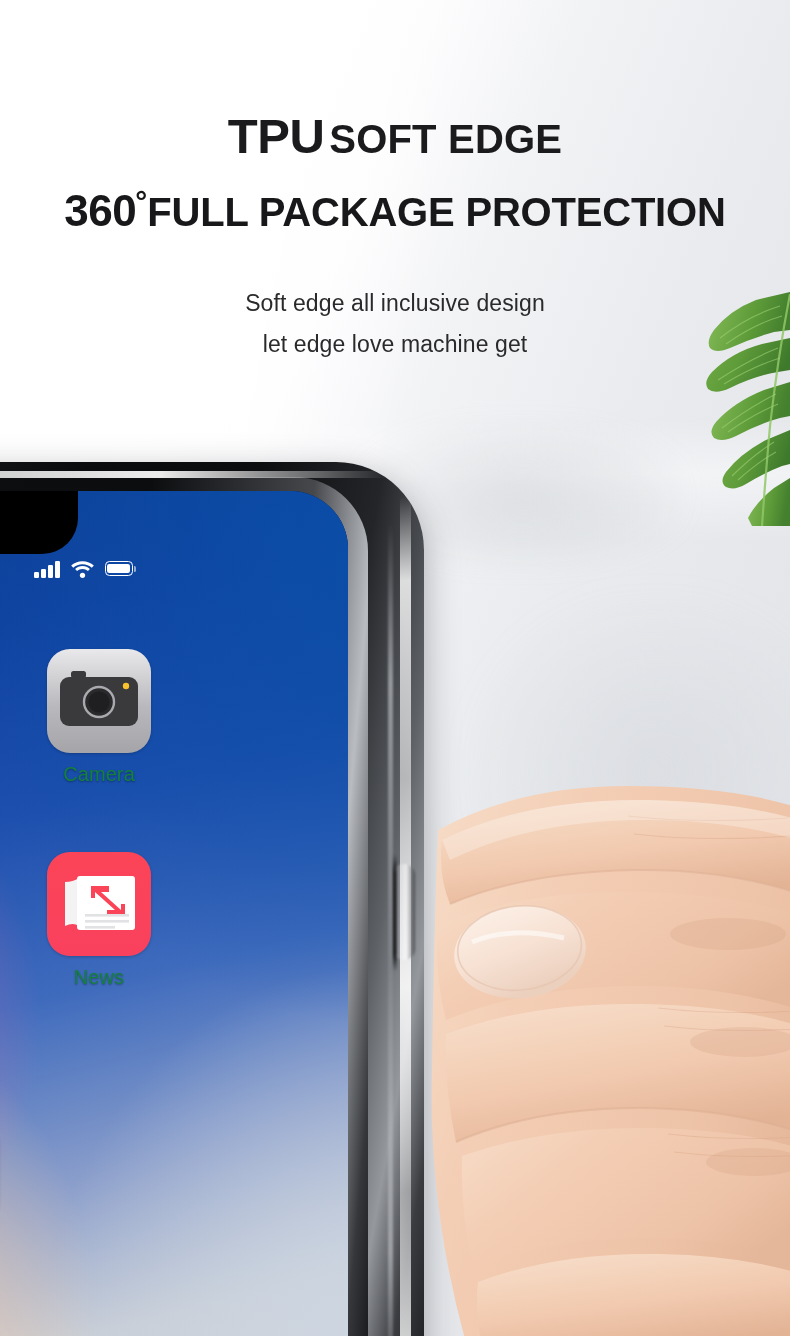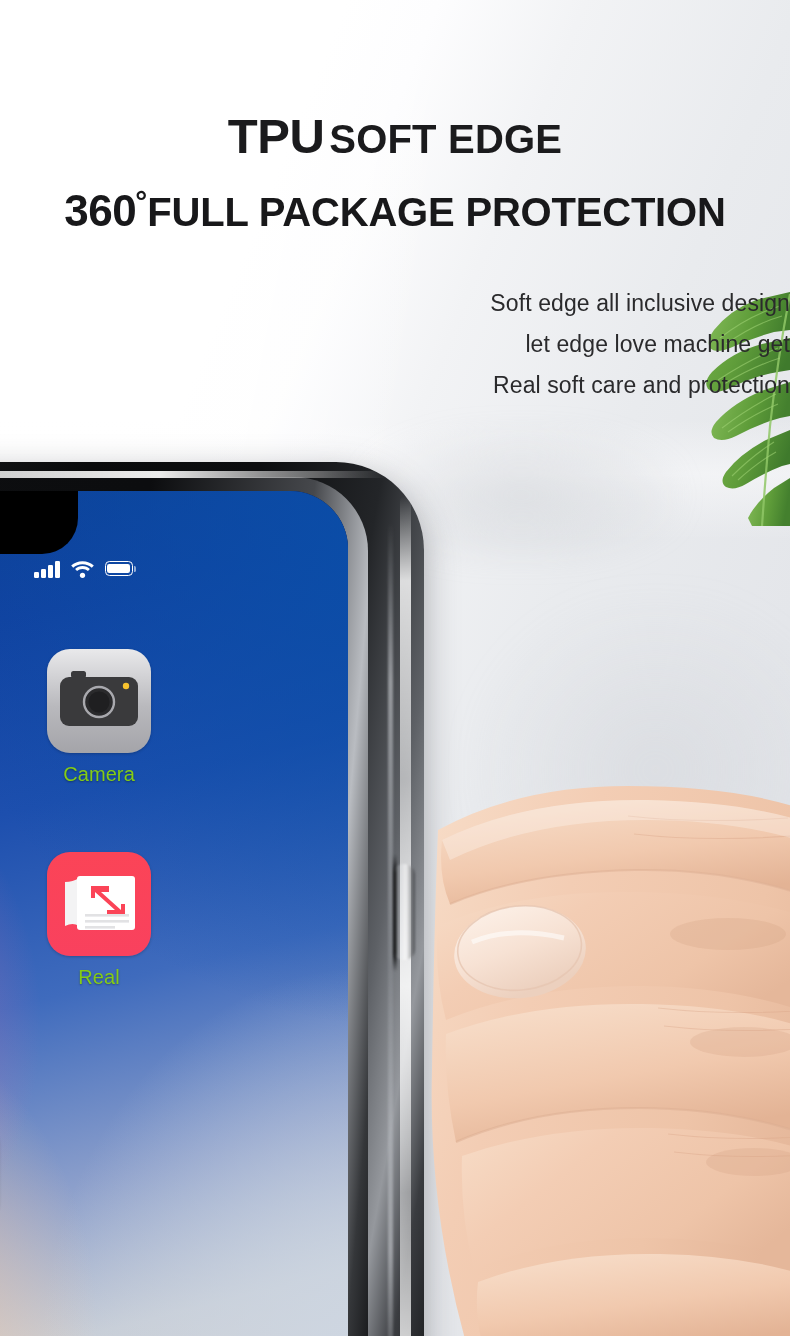--- a/index.html
+++ b/index.html
@@ -127,21 +127,21 @@
     font-weight: 700;
     letter-spacing: -0.2px;
     margin-top: 22px;
   }
 
   .subtitle-block {
     position: absolute;
     left: 0;
     right: 0;
     top: 283px;
-    text-align: right;
+    text-align: center;
     z-index: 12;
   }
   .subtitle-line {
     font-size: 23px;
     font-weight: 400;
     color: #2a2a2c;
     line-height: 41px;
     letter-spacing: 0.1px;
     white-space: nowrap;
   }
@@ -402,21 +402,21 @@
     width: 104px;
     height: 104px;
     border-radius: 23px;
     position: relative;
     overflow: hidden;
     box-shadow: 0 1px 3px rgba(0,0,0,0.22);
   }
   .app-label {
     margin-top: 10px;
     font-size: 20px;
-    color: #84cc16;
+    color: #15803d;
     letter-spacing: 0.1px;
     text-shadow: 0 1px 2px rgba(0,0,0,0.36);
     white-space: nowrap;
   }
   .ic-camera { background: linear-gradient(180deg, #e9e9eb 0%, #b9b9bd 55%, #a4a4a9 100%); }
   .ic-news { background: linear-gradient(180deg, #fb4457 0%, #f9415e 100%); }
   .ic-reminders { background: #ffffff; }
   .ic-ibooks { background: linear-gradient(180deg, #fb8c16 0%, #f5741a 100%); }
 
   
@@ -494,21 +494,20 @@
       <span class="h1-big">TPU</span><span class="h1-small">SOFT EDGE</span>
     </div>
     <div class="headline-2">
       <span class="h2-big">360</span><span class="h2-deg">°</span><span class="h2-small">FULL PACKAGE PROTECTION</span>
     </div>
   </div>
 
   <div class="subtitle-block">
     <div class="subtitle-line">Soft edge all inclusive design</div>
     <div class="subtitle-line">let edge love machine get</div>
-    <div class="subtitle-line">Real soft care and protection</div>
   </div>
 
   <div class="phone">
     <div class="case-outer"></div>
     <div class="case-inner"></div>
     <div class="case-rim-top"></div>
     <div class="case-gloss"></div>
     <div class="case-gloss-2"></div>
     <div class="case-button-line"></div>
     <div class="case-button"></div>
@@ -577,21 +576,21 @@
               <path d="M18 30 L18 74 Q26 70 32 74 L32 26 Q26 30 18 30 Z" fill="#f3f3f4"></path>
               <rect x="30" y="24" width="58" height="54" rx="3" fill="#ffffff"></rect>
               <path d="M44 34 L62 34 L62 40 L54 40 L74 58 L74 52 L78 52 L78 64 L60 64 L60 58 L68 58 L48 40 L48 46 L44 46 Z" fill="#fb4457"></path>
               <g fill="#e2e2e4">
                 <rect x="38" y="62" width="44" height="2.6"></rect>
                 <rect x="38" y="68" width="44" height="2.6"></rect>
                 <rect x="38" y="74" width="30" height="2.6"></rect>
               </g>
             </svg>
           </div>
-          <div class="app-label">Real</div>
+          <div class="app-label">News</div>
         </div>
 
         <div class="app-cell"></div>
 
         <div class="app-cell">
           
           
         </div>
 
 

